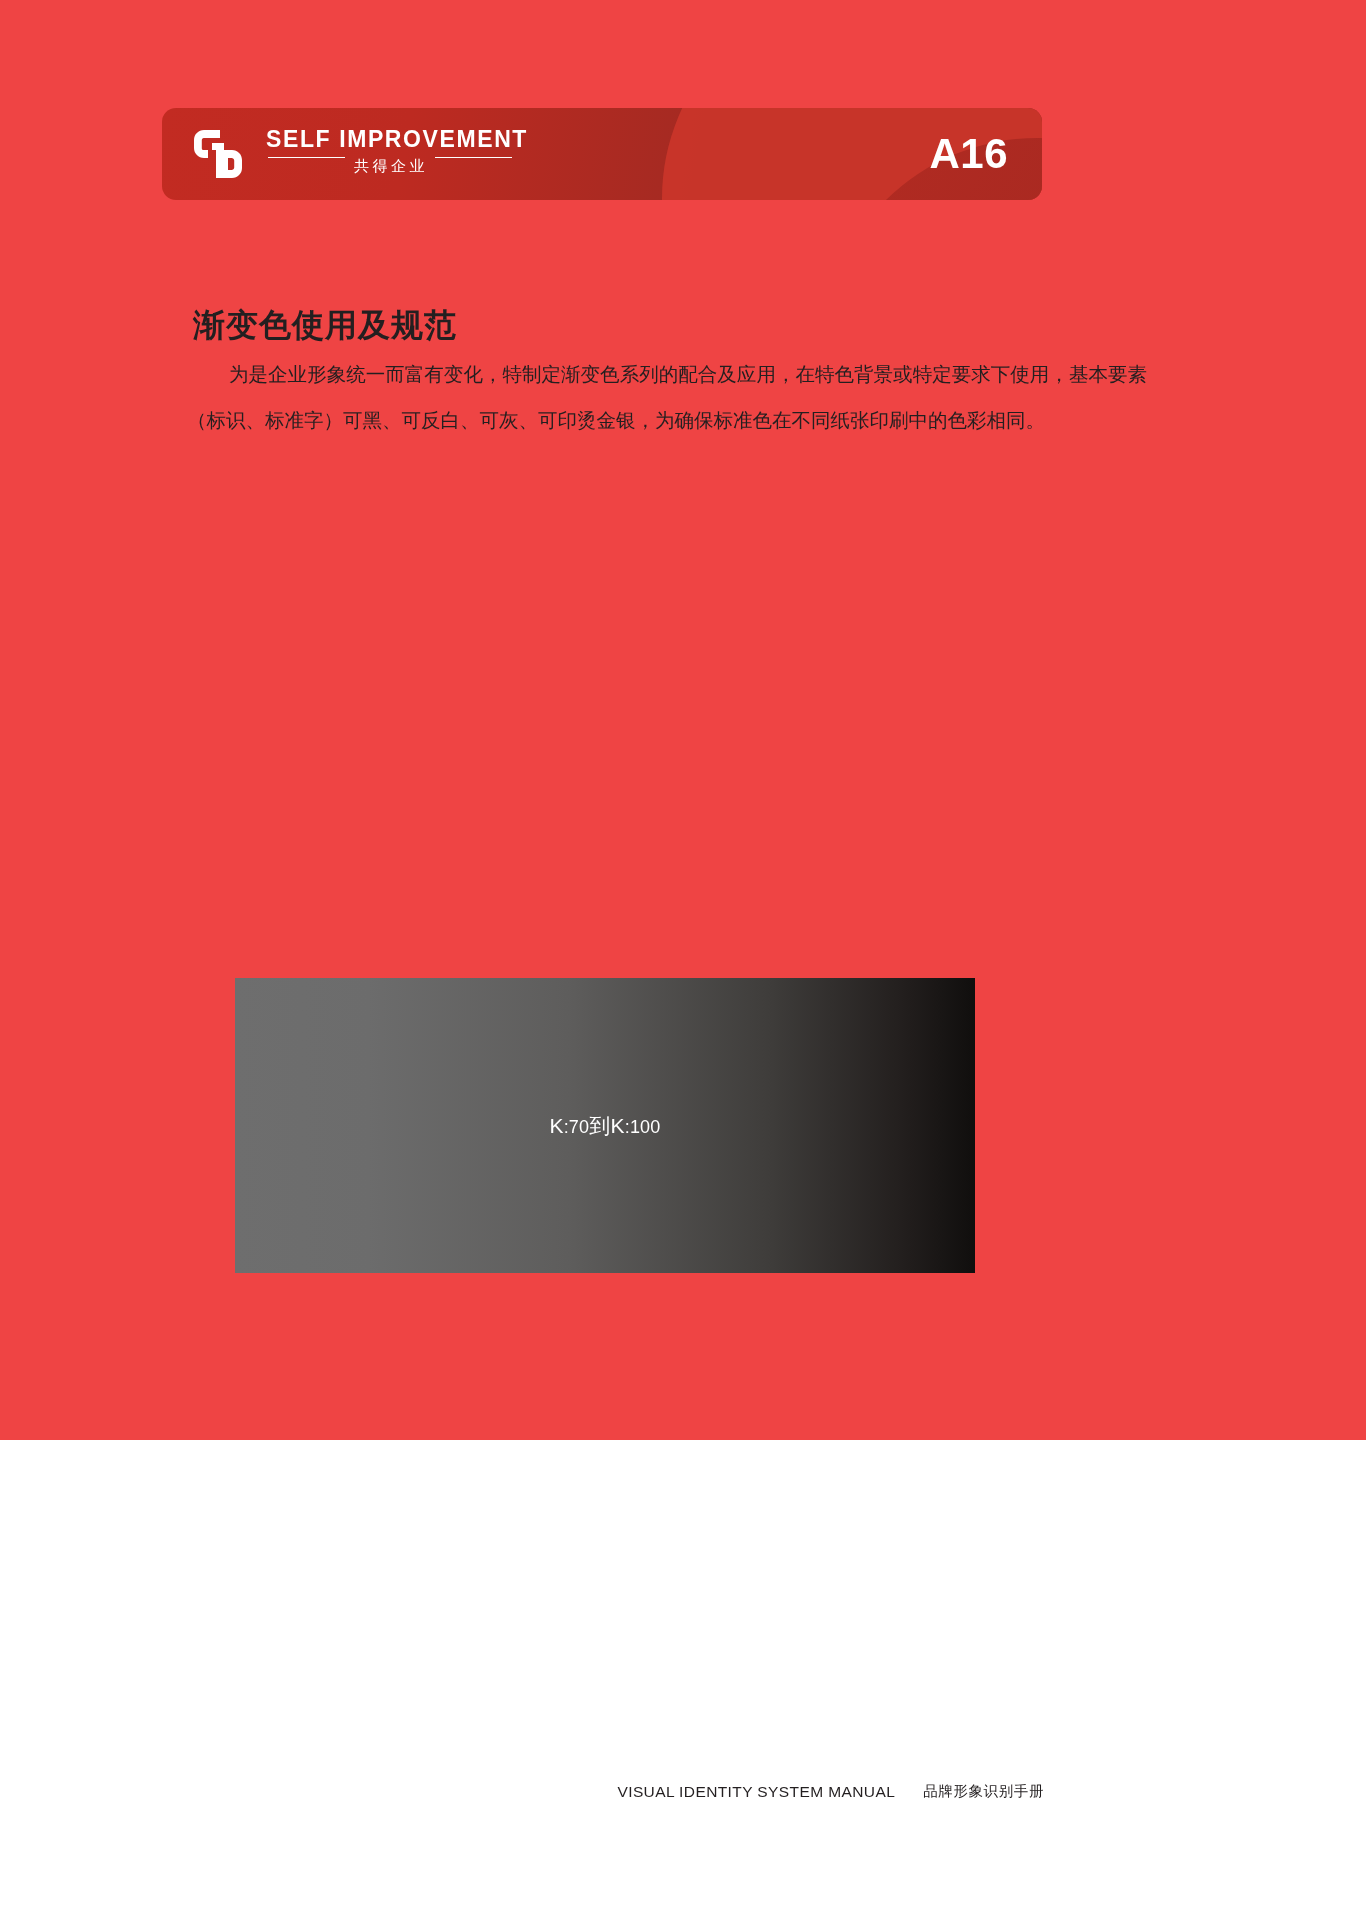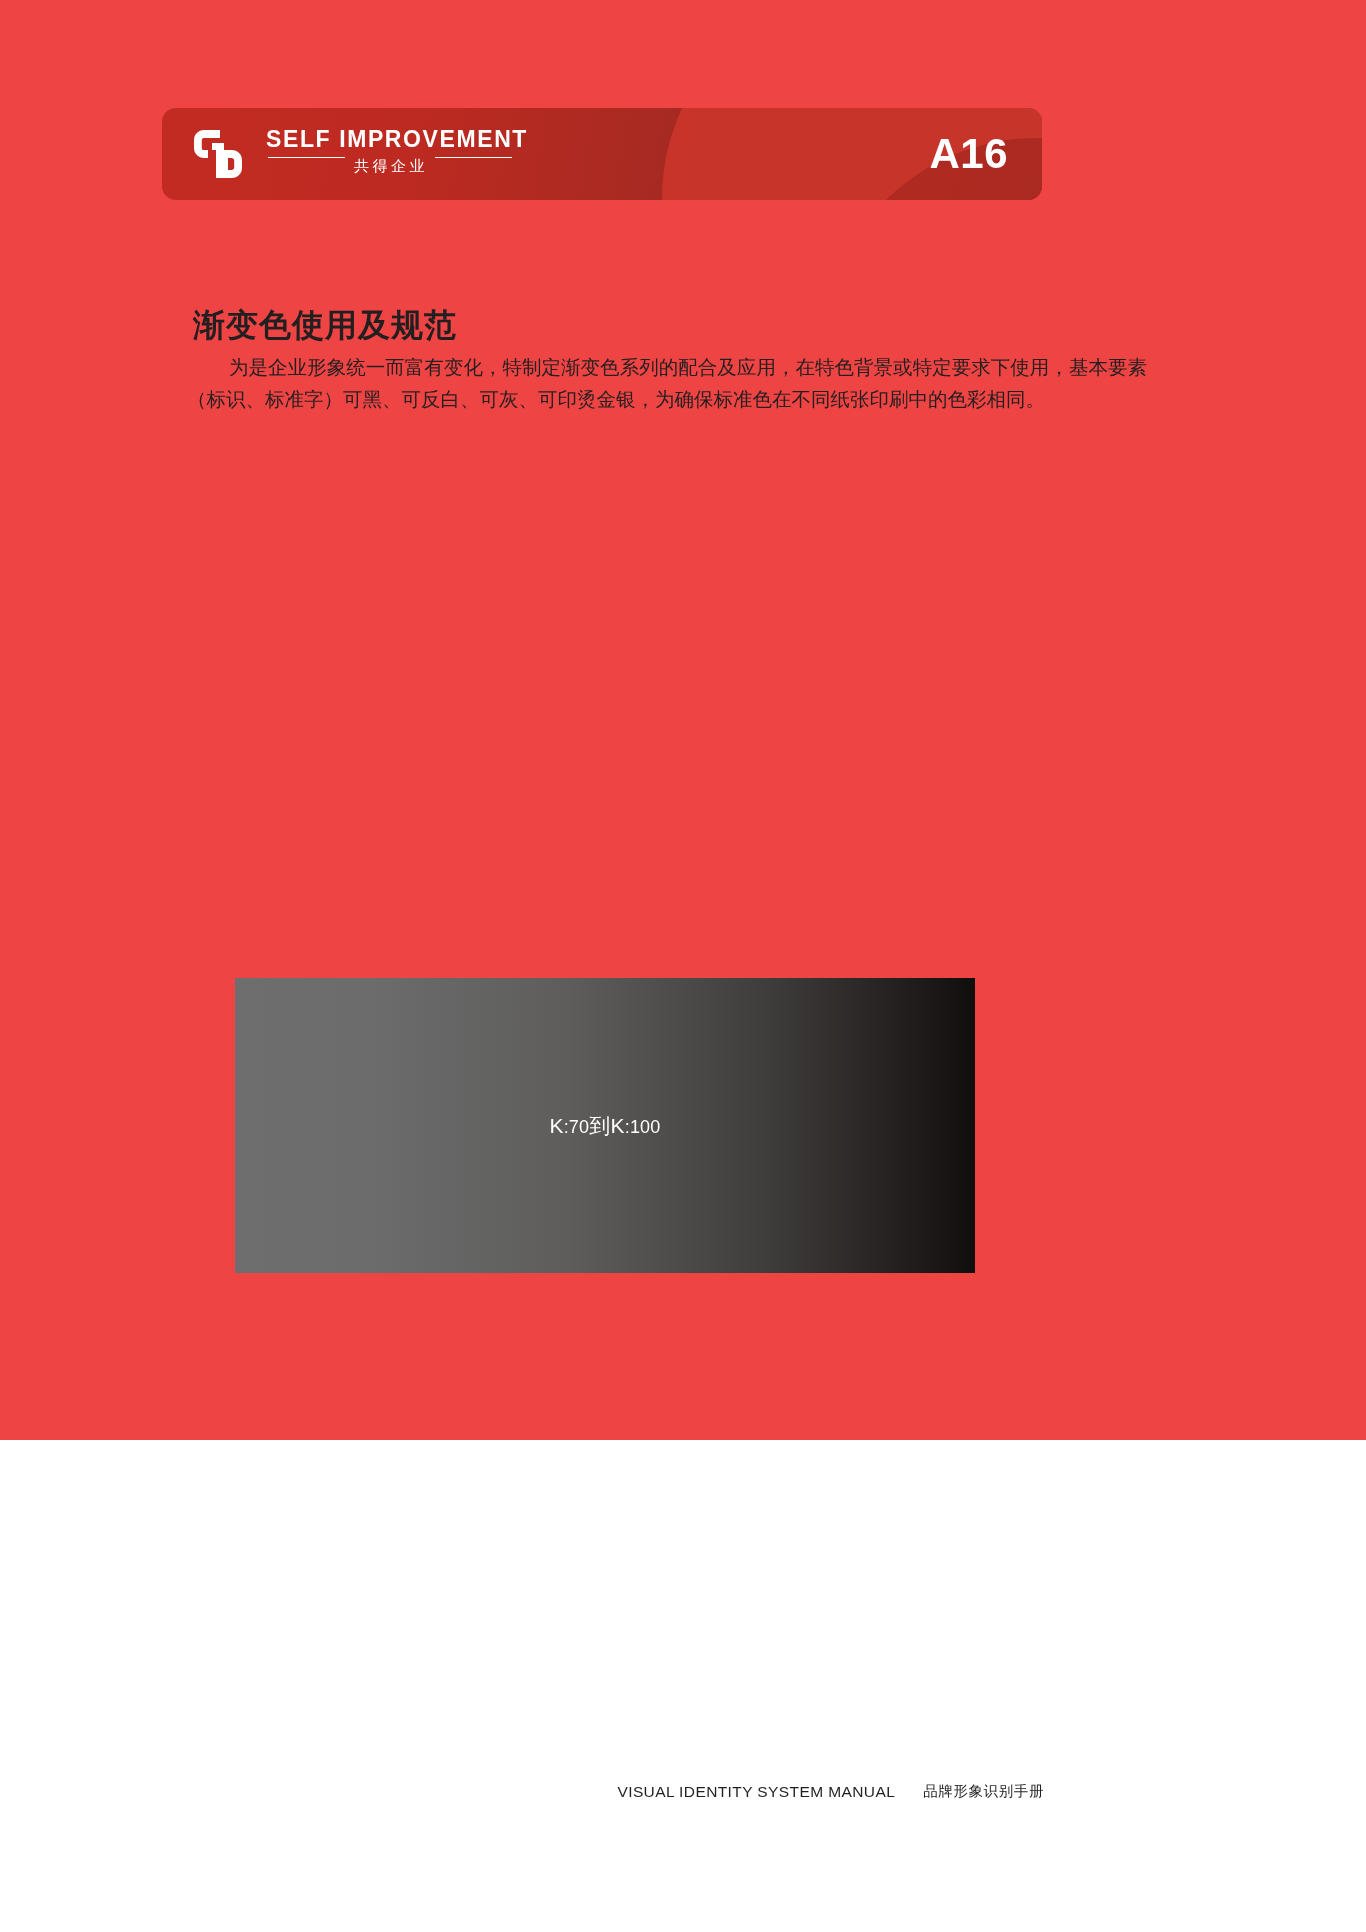--- a/index.html
+++ b/index.html
@@ -131,21 +131,21 @@
     margin-left: 6px;
   }
 
   
   .body-copy {
     position: absolute;
     left: 187px;
     top: 352px;
     width: 960px;
     font-size: 19.5px;
-    line-height: 32px;
+    line-height: 46px;
     color: #231f20;
     text-indent: 42px;
     text-align: justify;
     font-family: "DejaVu Sans", sans-serif;
   }
 
   
   .swatch {
     position: absolute;
     left: 235px;

